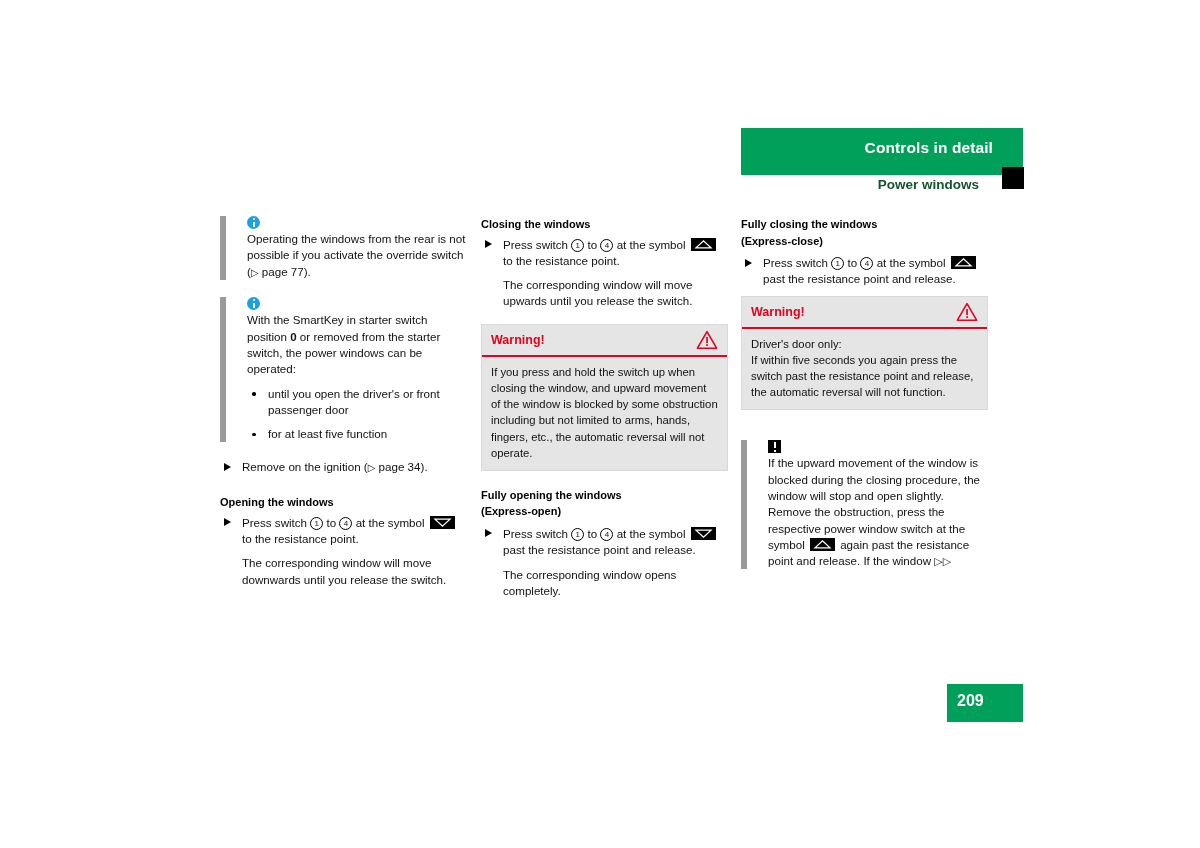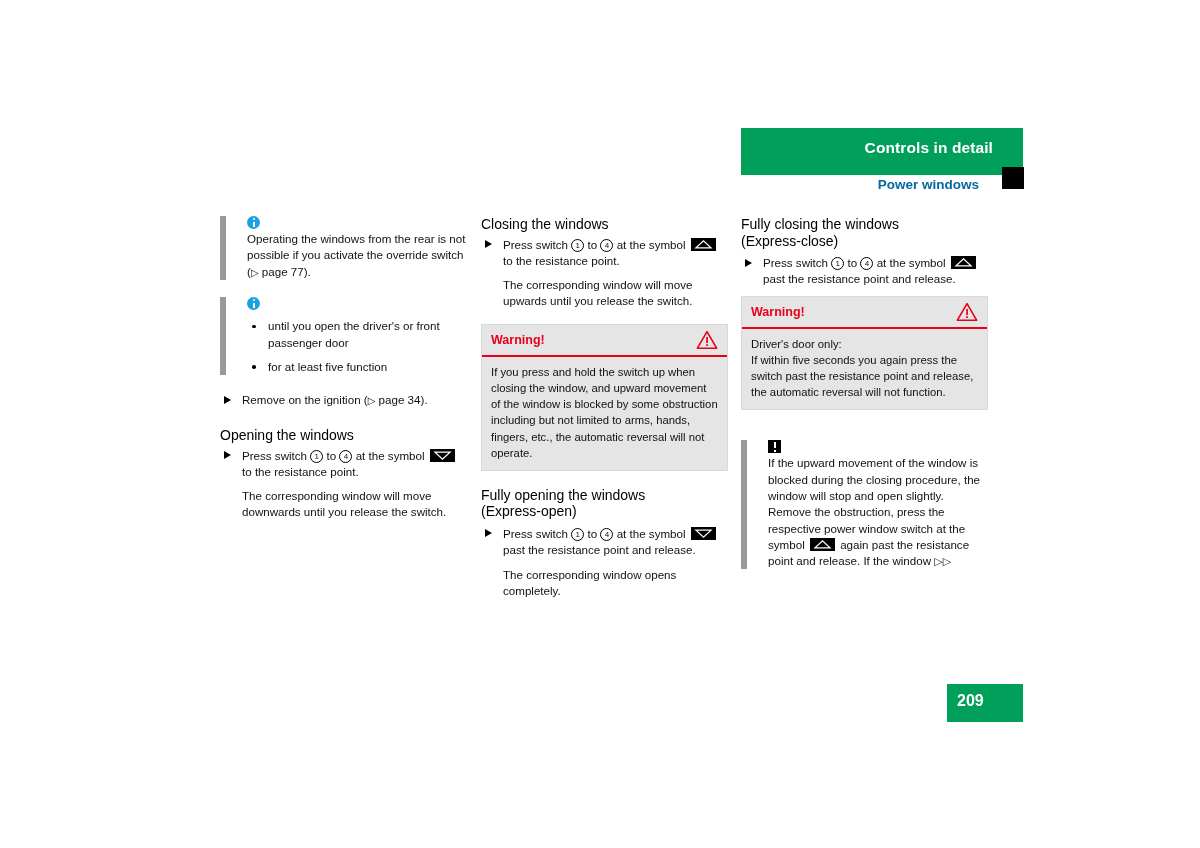--- a/index.html
+++ b/index.html
@@ -42,21 +42,21 @@
     color: #ffffff;
     letter-spacing: 0.1px;
     white-space: nowrap;
   }
   #header-section-title {
     position: absolute;
     right: 44px;
     top: 49px;
     font-size: 13.5px;
     font-weight: bold;
-    color: #0369a1;
+    color: #14532d;
     white-space: nowrap;
   }
   #header-black-square {
     position: absolute;
     left: 1002px;
     top: 167px;
     width: 22px;
     height: 22px;
     background: #000000;
   }
@@ -68,22 +68,22 @@
     width: 247px;
     font-size: 11.6px;
     line-height: 16.3px;
     color: #111111;
   }
   #col-left  { left: 220px; }
   #col-mid   { left: 481px; }
   #col-right { left: 741px; }
 
   .heading {
-    font-size: 14px;
-    font-weight: normal;
+    font-size: 11px;
+    font-weight: bold;
     color: #000000;
     margin: 0 0 4px 0;
     line-height: 16.5px;
   }
   .heading.sub { margin-bottom: 6px; }
 
   p { margin: 0; }
 
   
   .note {
@@ -301,20 +301,21 @@
     <div class="note-icon-row">
       <span class="icon-info"></span>
     </div>
     <p class="note-body"><span>Operating the windows from the rear is not possible if you activate the override switch (</span><span class="ref-arrow">▷</span>&nbsp;<span>page 77).</span></p>
   </div>
 
   <div class="note">
     <div class="note-icon-row">
       <span class="icon-info"></span>
     </div>
+    <p class="note-body"><span>With the SmartKey in starter switch position </span><b>0</b><span> or removed from the starter switch, the power windows can be operated:</span></p>
     <ul class="bullets">
       <li>until you open the driver's or front passenger door</li>
       <li>for at least five function</li>
     </ul>
   </div>
 
   <div class="step">
     <span class="step-arrow"></span>
     <span>Remove on the ignition (</span><span class="ref-arrow">▷</span>&nbsp;<span>page 34).</span>
   </div>

